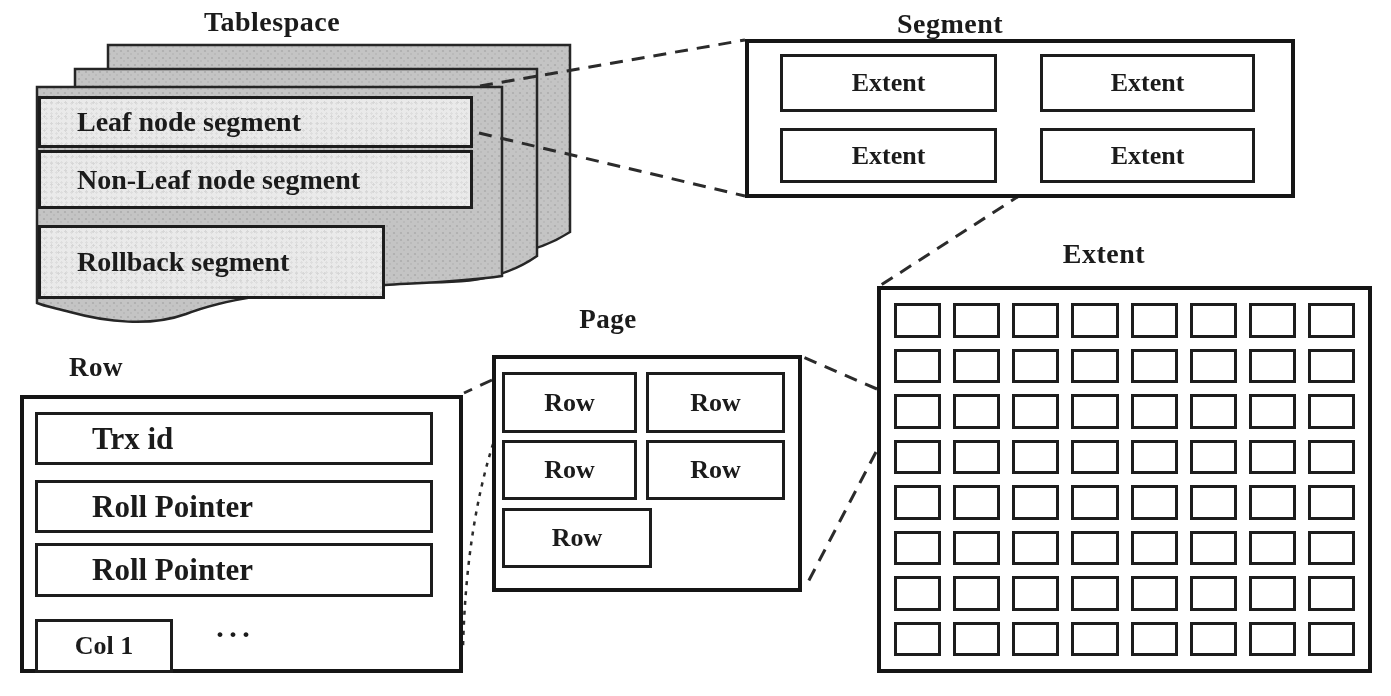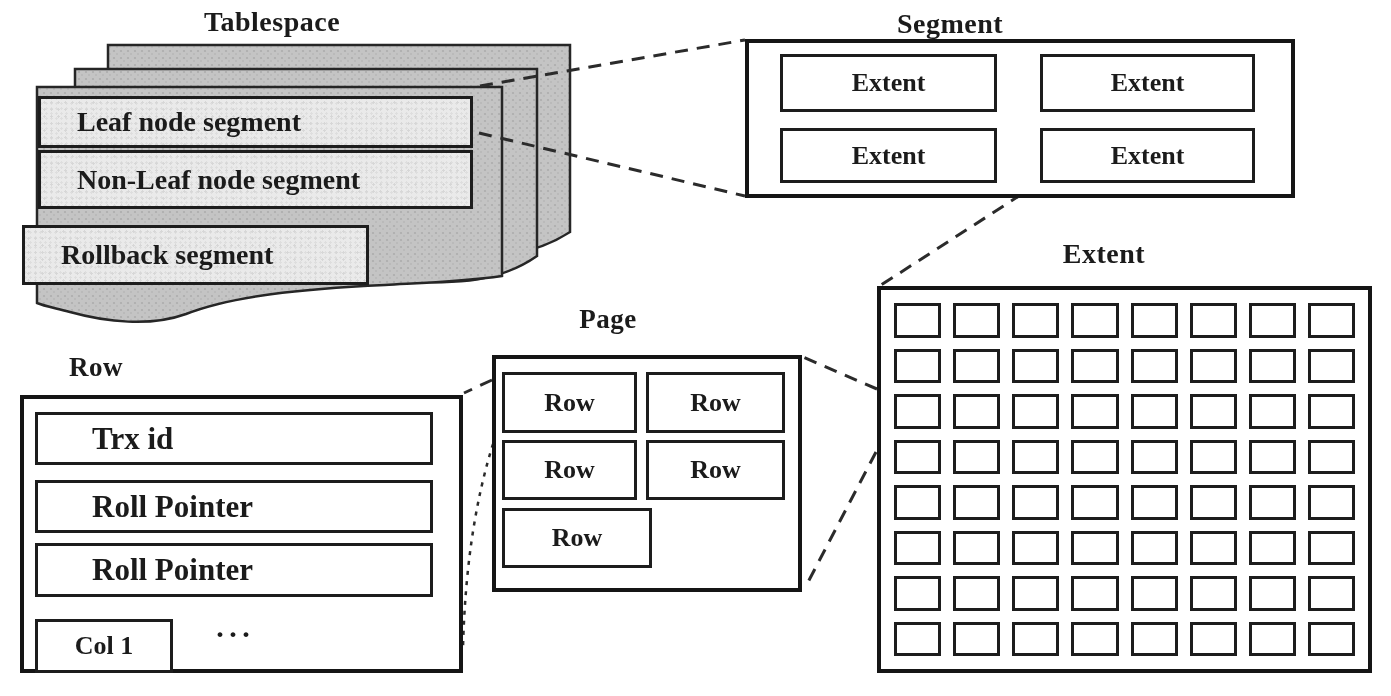--- a/index.html
+++ b/index.html
@@ -85,21 +85,21 @@
   </svg>
 
   <div class="title" style="left:272px;top:6px;">Tablespace</div>
 
   <div class="ts-label" style="left:38px;top:96px;width:435px;height:52px;">
     <span>Leaf node segment</span>
   </div>
   <div class="ts-label" style="left:38px;top:150px;width:435px;height:59px;">
     <span>Non-Leaf node segment</span>
   </div>
-  <div class="ts-label" style="left:22px;top:225px;width:347px;height:60px;">
+  <div class="ts-label" style="left:38px;top:225px;width:347px;height:74px;">
     <span>Rollback segment</span>
   </div>
 
   <div class="title" style="left:950px;top:8px;">Segment</div>
 
   <div class="box" style="left:745px;top:39px;width:550px;height:159px;"></div>
   <div class="ibox center" style="left:780px;top:54px;width:217px;height:58px;">Extent</div>
   <div class="ibox center" style="left:1040px;top:54px;width:215px;height:58px;">Extent</div>
   <div class="ibox center" style="left:780px;top:128px;width:217px;height:55px;">Extent</div>
   <div class="ibox center" style="left:1040px;top:128px;width:215px;height:55px;">Extent</div>

